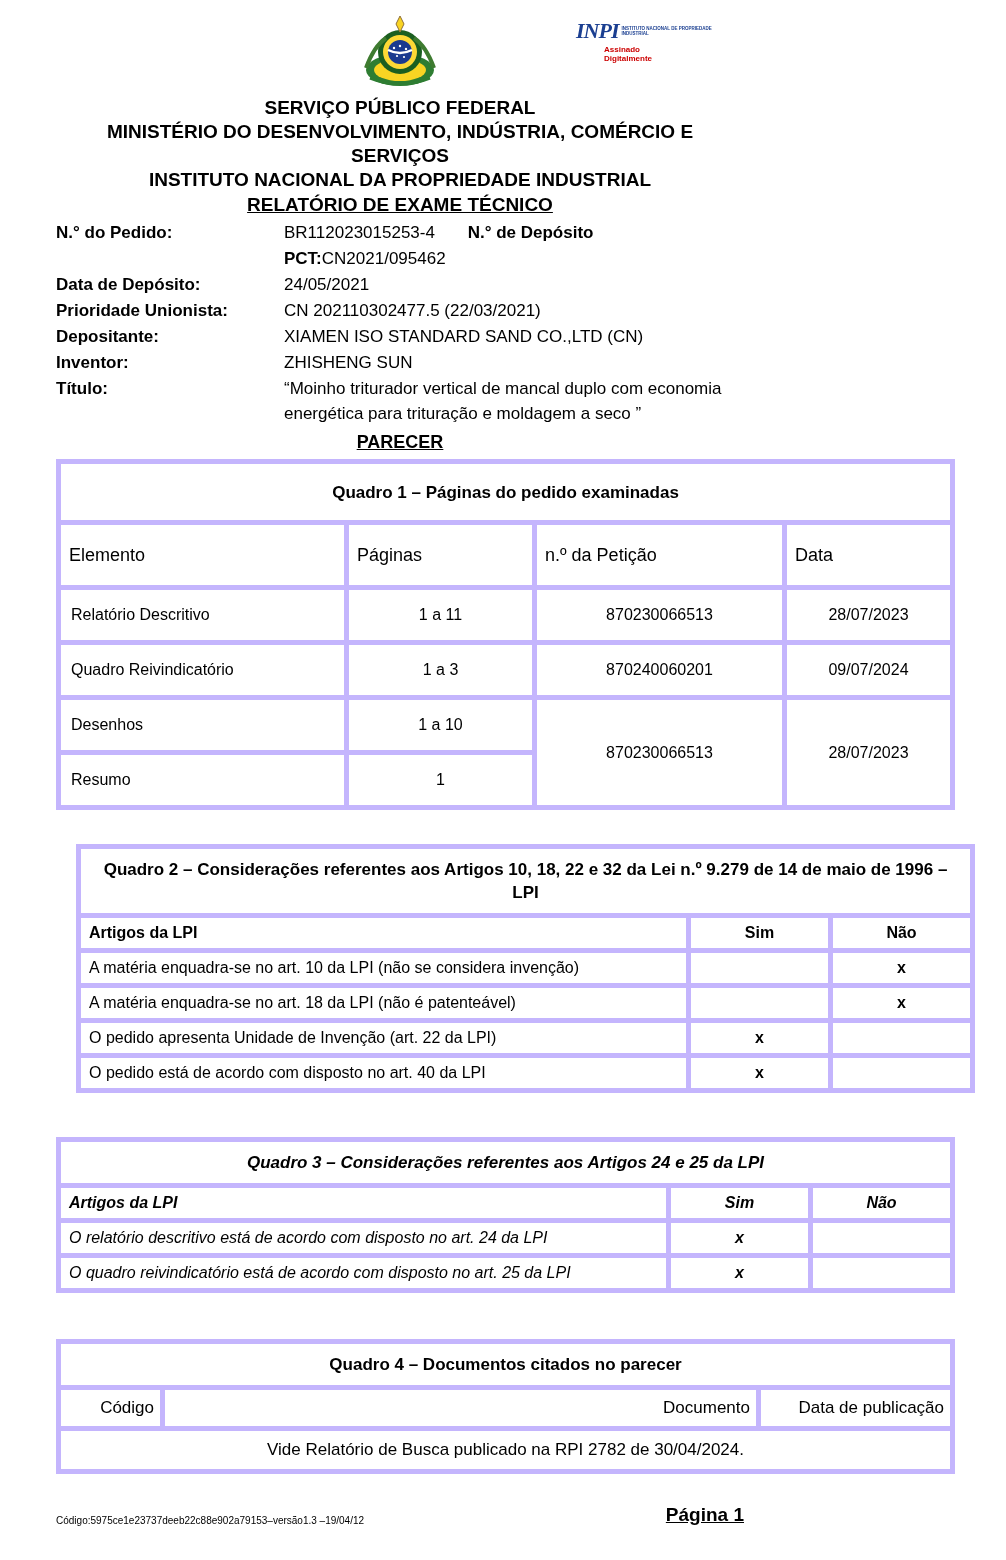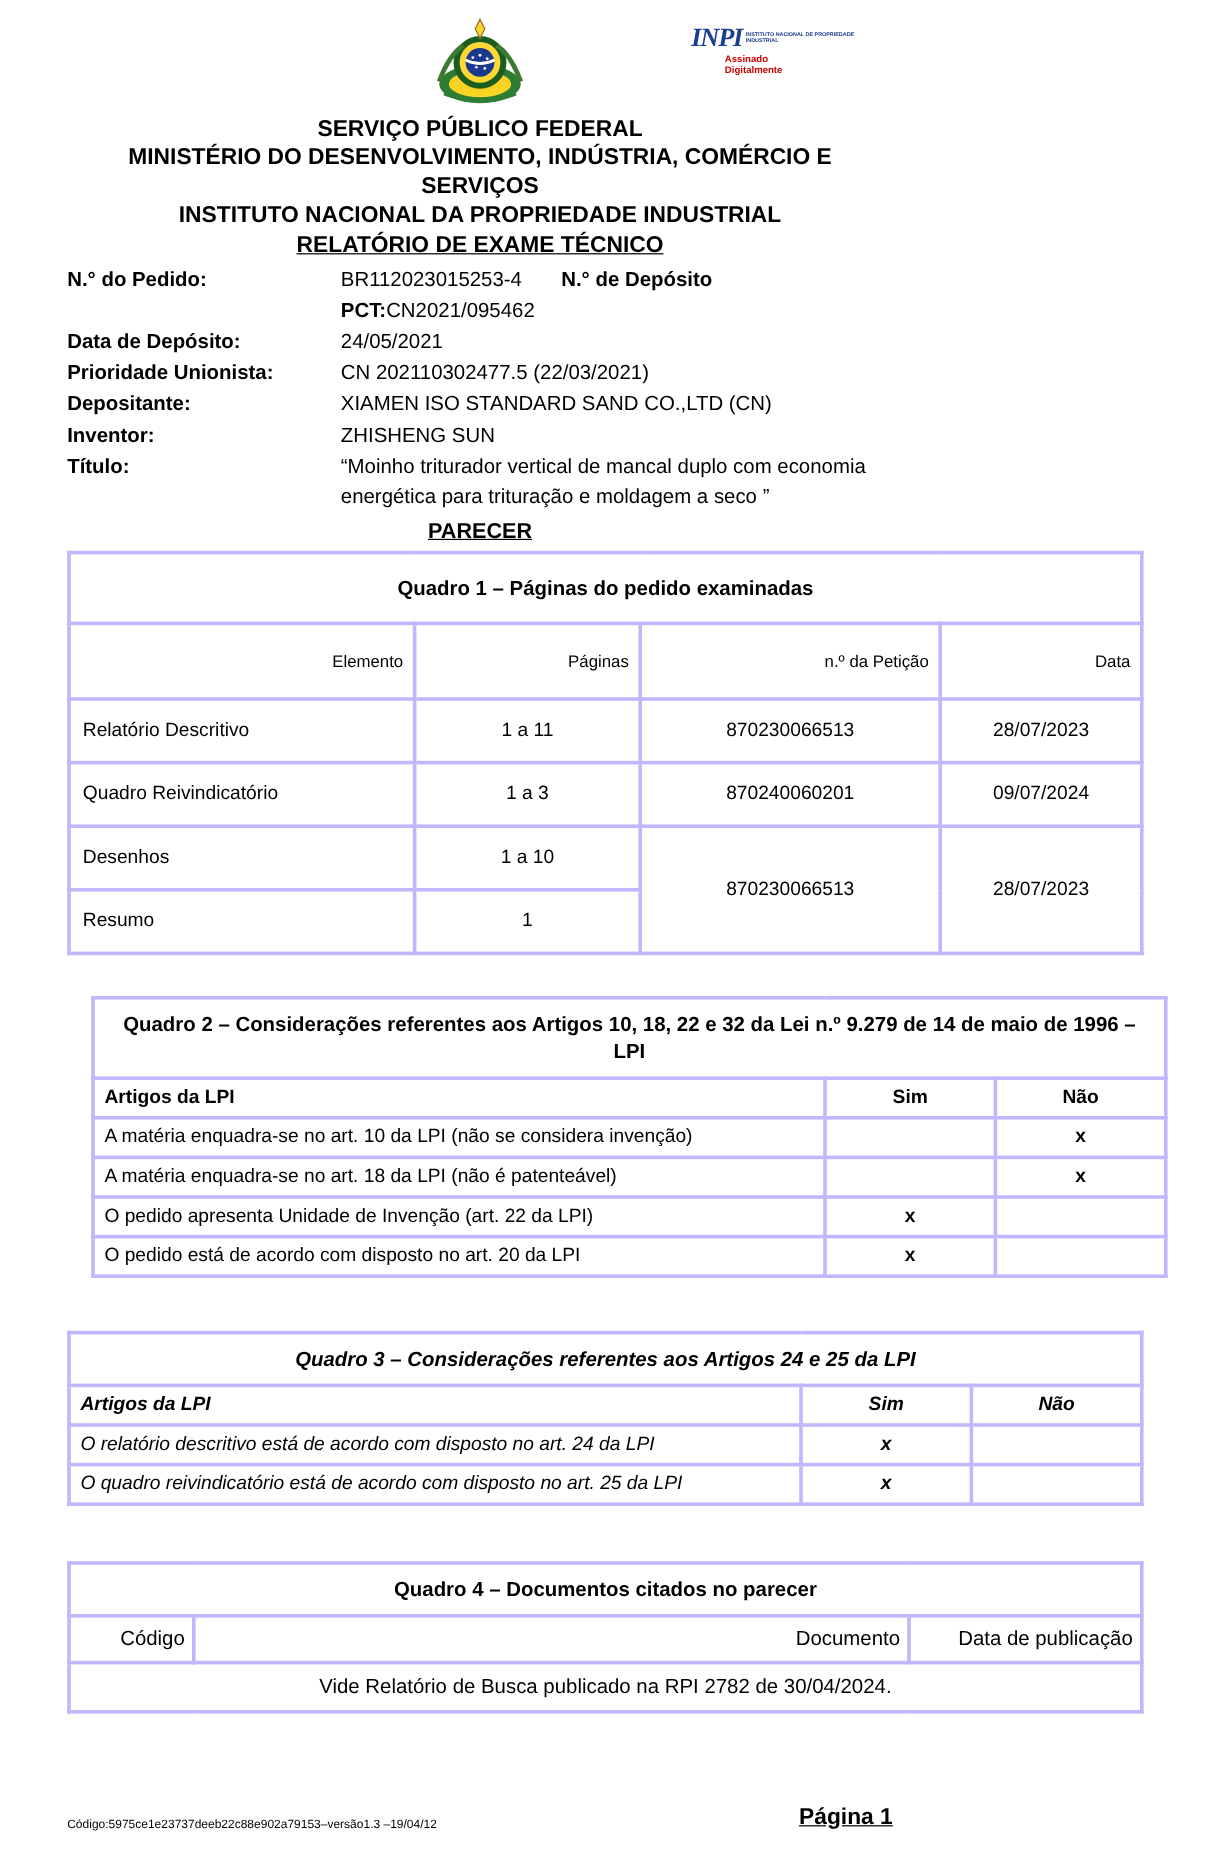--- a/index.html
+++ b/index.html
@@ -127,38 +127,38 @@
   }
 
   
   table {
     border-collapse: collapse;
     width: 894px;
     table-layout: fixed;
     background: #fff;
   }
   td, th {
-    border: 3px solid #c4b5fd;
+    border: 5px solid #c4b5fd;
     padding: 6px 8px;
     font-size: 16px;
     vertical-align: middle;
   }
   .tbl-wrap { margin-top: 6px; }
   .tbl-caption {
     text-align: center;
     font-weight: bold;
     font-size: 17px;
     padding: 9px 10px;
     line-height: 23px;
   }
   .q1 td { height: 38px; }
   .q1 .col-head {
-    text-align: right;
+    text-align: left;
     height: 48px;
-    font-size: 14px;
+    font-size: 18px;
     margin-left: 24px;
   }
   .q1 .cell-center { text-align: center; }
   .q1 .cell-left { text-align: left; padding-left: 10px; }
 
   .q2 { margin-top: 34px; margin-left: 20px; }
   .q3 { margin-top: 44px; font-style: italic; }
   .q4 { margin-top: 46px; }
 
   .sub-head td {
@@ -353,21 +353,21 @@
           <td class="row-text">A matéria enquadra-se no art. 18 da LPI (não é patenteável)</td>
           <td class="mark"></td>
           <td class="mark">x</td>
         </tr>
         <tr>
           <td class="row-text">O pedido apresenta Unidade de Invenção (art. 22 da LPI)</td>
           <td class="mark">x</td>
           <td class="mark"></td>
         </tr>
         <tr>
-          <td class="row-text">O pedido está de acordo com disposto no art. 20 da LPI</td>
+          <td class="row-text">O pedido está de acordo com disposto no art. 40 da LPI</td>
           <td class="mark">x</td>
           <td class="mark"></td>
         </tr>
       </tbody>
     </table>
   </div>
 
   <div class="tbl-wrap q3">
     <table>
       <colgroup>

